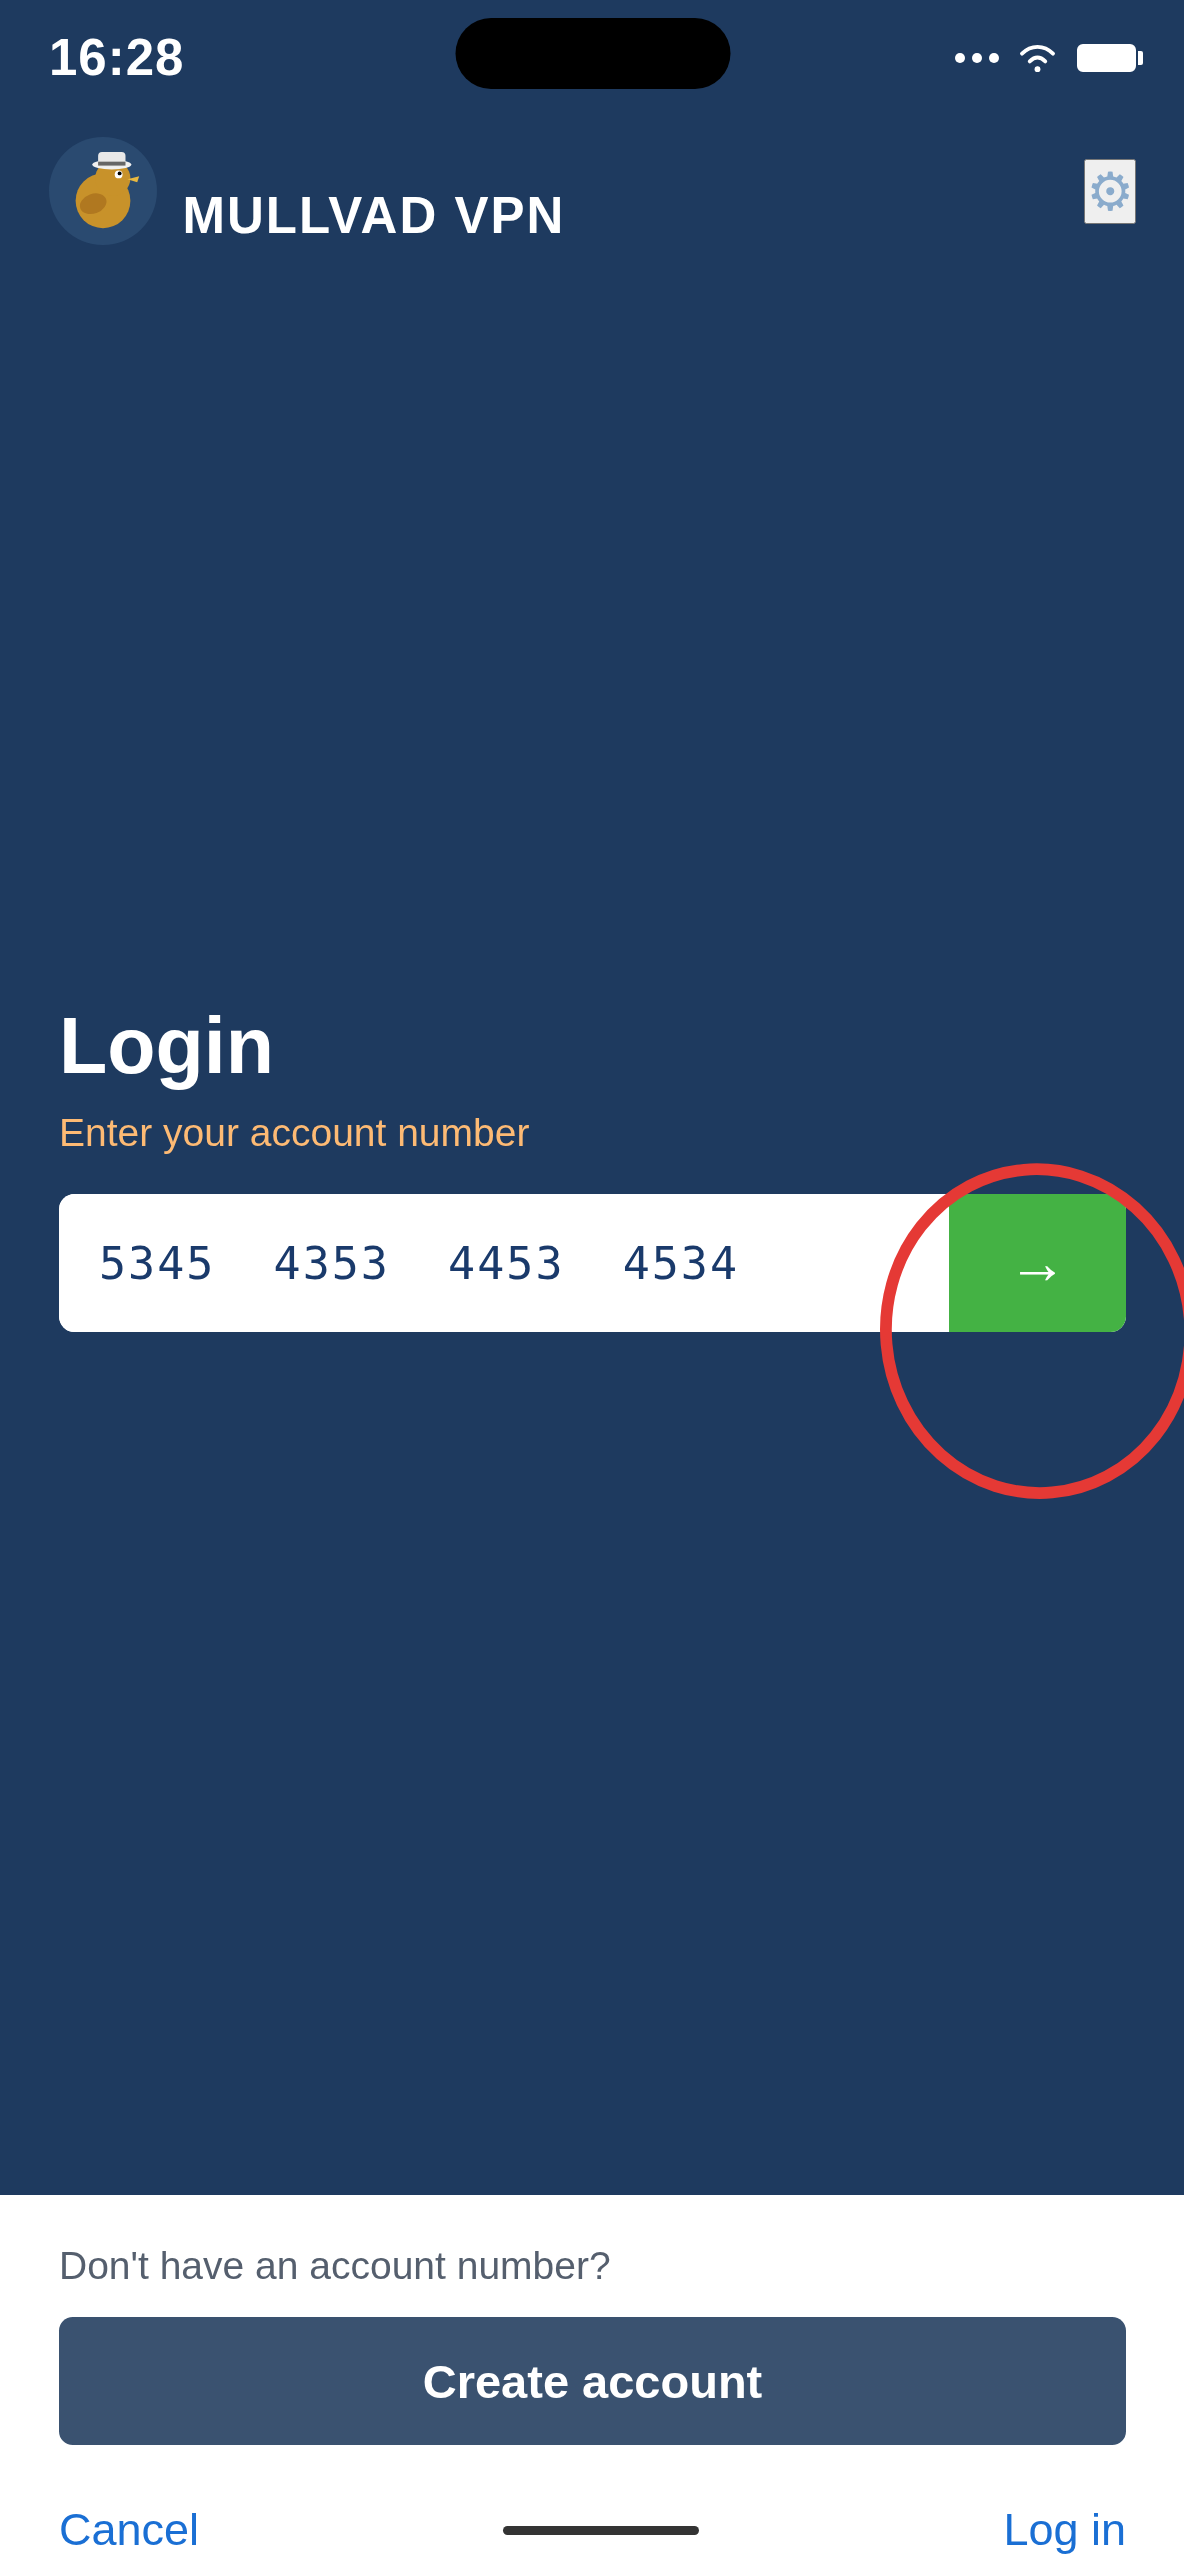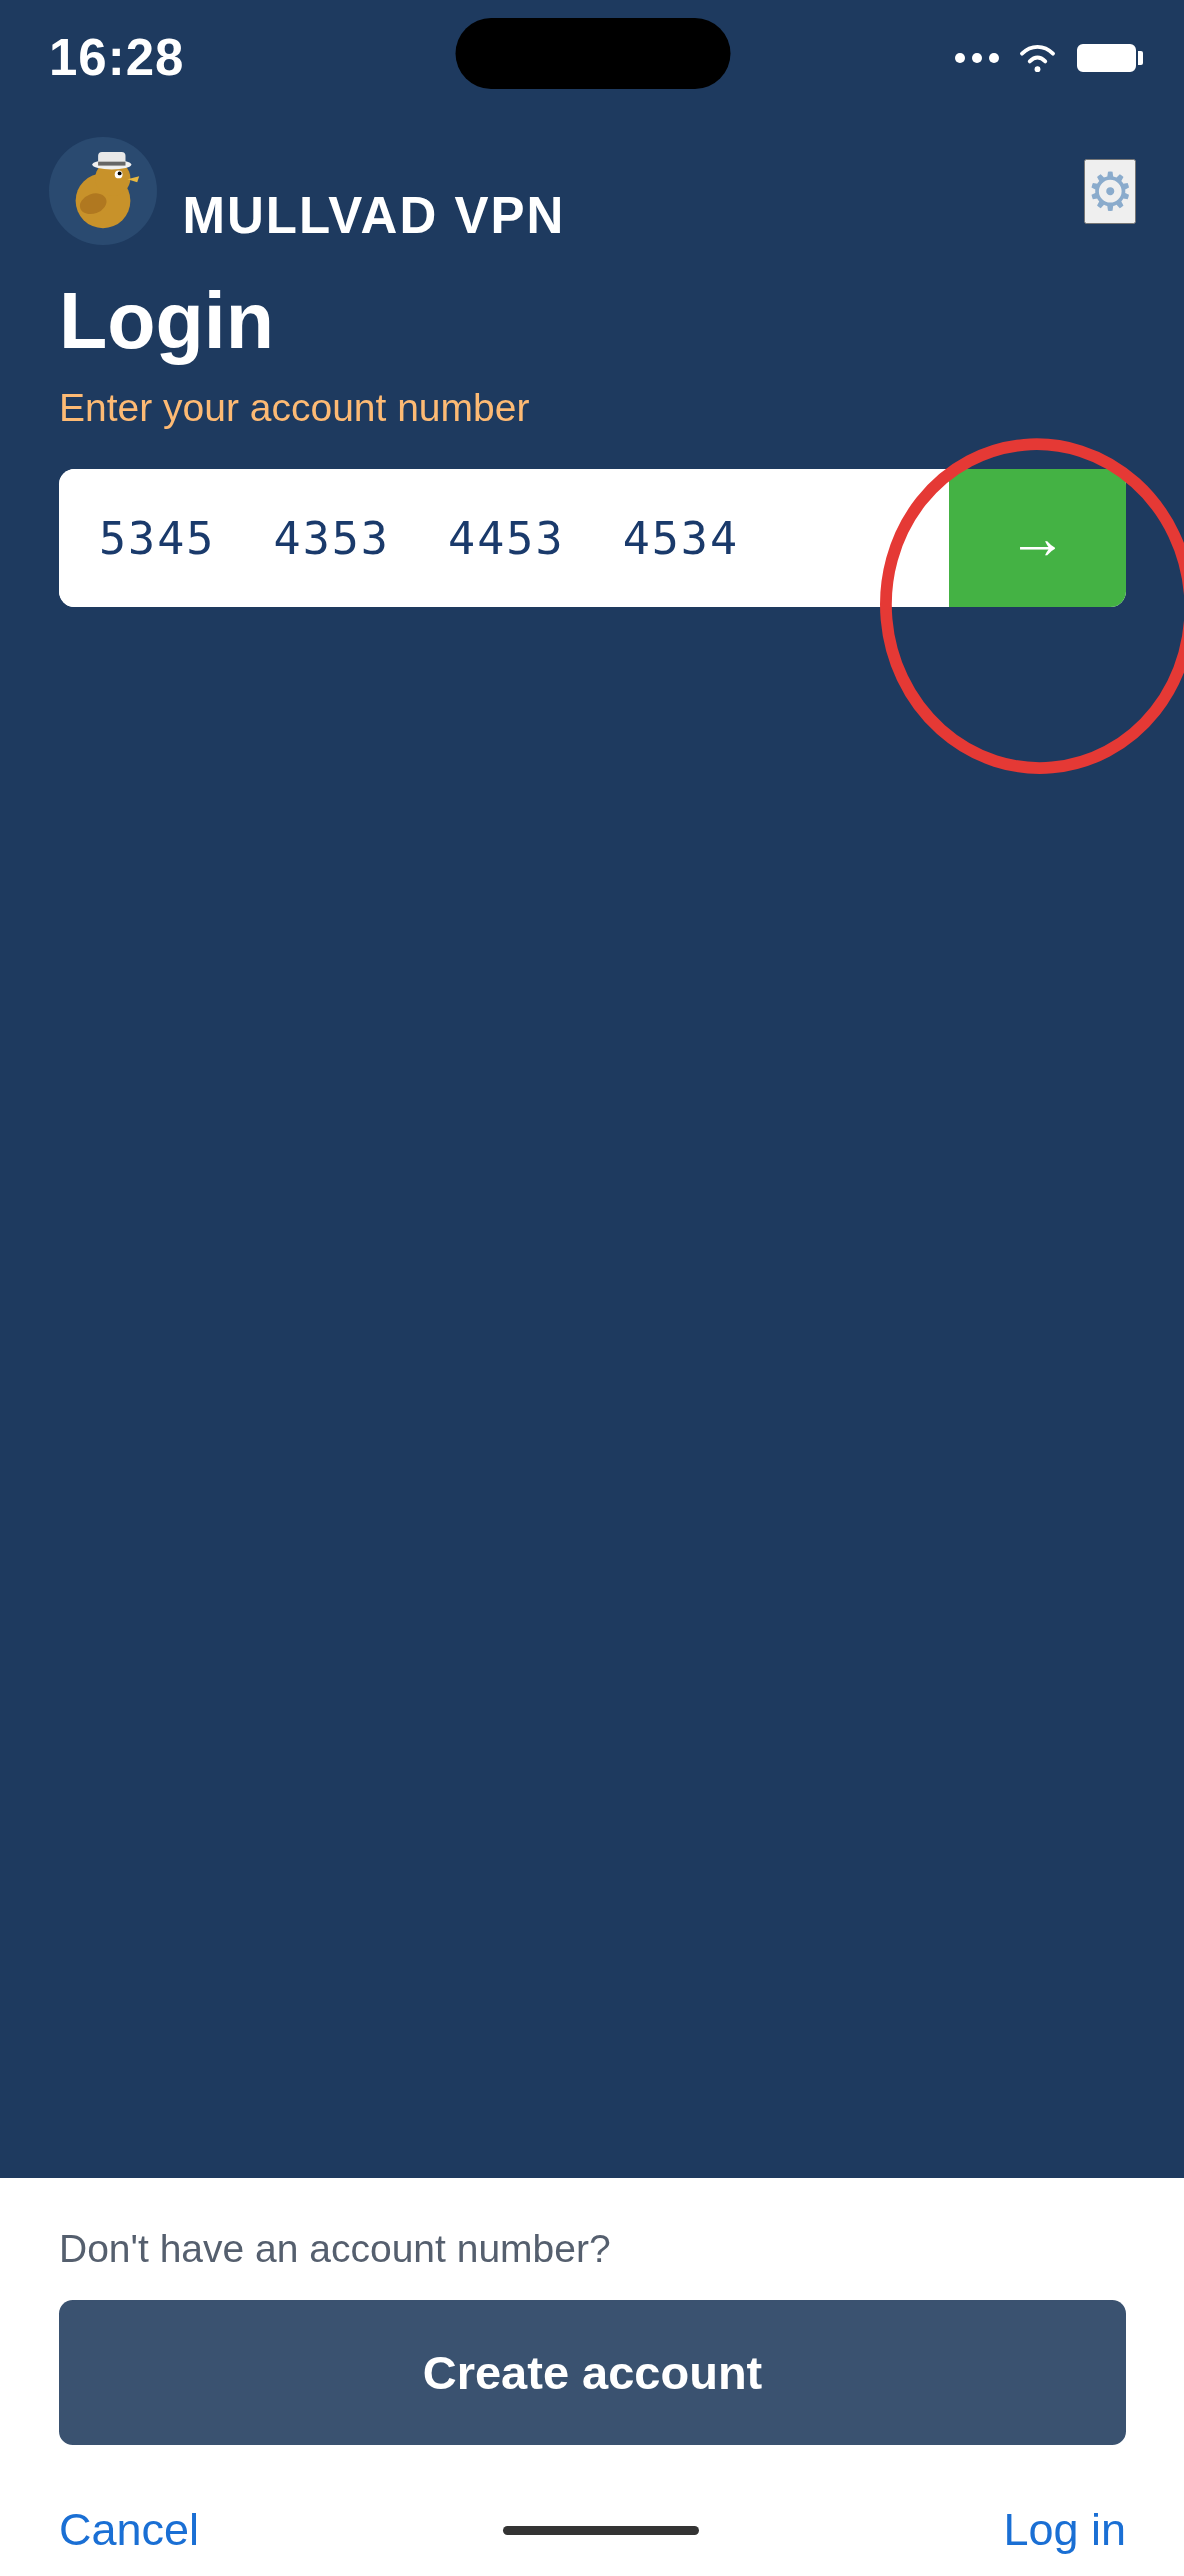--- a/index.html
+++ b/index.html
@@ -133,21 +133,21 @@
     .gear-icon {
       color: #8aabcc;
       font-size: 53px;
     }
 
     
     .main-content {
       flex: 1;
       display: flex;
       flex-direction: column;
-      justify-content: flex-start;
+      justify-content: center;
       padding: 0 59px 79px 59px;
     }
 
     .login-section {
       margin-bottom: 59px;
     }
 
     .login-title {
       color: white;
       font-size: 79px;
@@ -214,21 +214,21 @@
       color: #555f6e;
       font-size: 39px;
       margin-bottom: 29.5px;
     }
 
     .create-account-btn {
       width: 100%;
       background: #3a5270;
       border: none;
       border-radius: 13.8px;
-      height: 145px;
+      height: 128px;
       display: flex;
       align-items: center;
       justify-content: center;
       cursor: pointer;
       margin-bottom: 29.5px;
     }
 
     .create-account-label {
       color: white;
       font-size: 47px;

